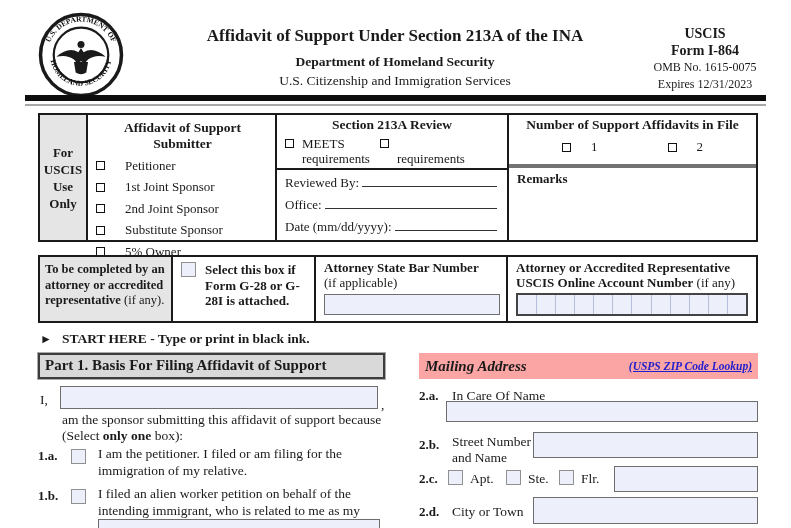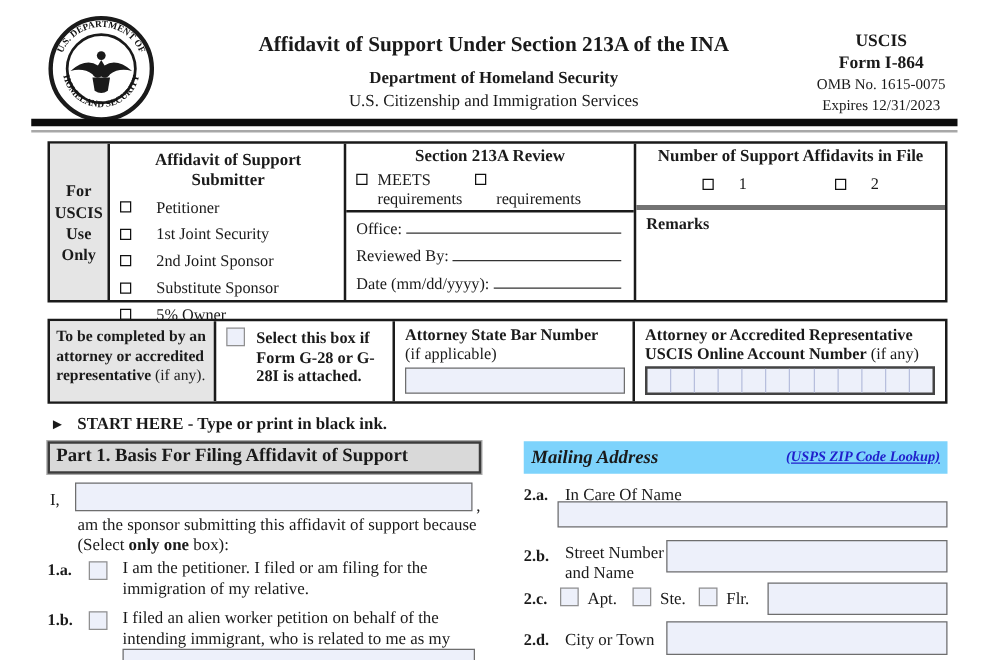--- a/index.html
+++ b/index.html
@@ -79,21 +79,21 @@
   
   .start-here { left:40px; top:331px; font-weight:bold; font-size:13.5px; }
   .start-here .arrow { margin-right:10px; font-size:12px; }
   .part-head {
     left:38px; top:353px; width:347px; height:26px;
     background:#d9d9d9; border:2px solid #3c3c3c; box-shadow:0 0 0 1px #aaa;
     font-weight:bold; font-size:15px; padding:2px 0 0 5px;
   }
   .mail-head {
     left:419px; top:353px; width:339px; height:26px;
-    background:#7dd3fc; display:flex; align-items:center; justify-content:space-between;
+    background:#fca5a5; display:flex; align-items:center; justify-content:space-between;
     padding:0 6px;
   }
   .mail-head .h { font-weight:bold; font-style:italic; font-size:15px; }
   .link { color:#2020cc; font-weight:bold; font-style:italic; font-size:11.5px;
     text-decoration:underline; cursor:pointer; }
 
   
   .i-label { left:40px; top:392px; font-size:13.5px; }
   .i-input { left:60px; top:386px; width:318px; height:23px; }
   .i-comma { left:381px; top:397px; font-size:13.5px; }
@@ -164,21 +164,21 @@
     <div class="cell gray-cell side-label">For USCIS Use Only</div>
 
     <div class="cell col-submitter">
       <div class="col-head">Affidavit of Support Submitter</div>
       <div class="cb-item">
         <span class="cb-print"></span>
         <span class="lbl">Petitioner</span>
       </div>
       <div class="cb-item">
         <span class="cb-print"></span>
-        <span class="lbl">1st Joint Security</span>
+        <span class="lbl">1st Joint Sponsor</span>
       </div>
       <div class="cb-item">
         <span class="cb-print"></span>
         <span class="lbl">2nd Joint Sponsor</span>
       </div>
       <div class="cb-item">
         <span class="cb-print"></span>
         <span class="lbl">Substitute Sponsor</span>
       </div>
       <div class="cb-item">
@@ -196,25 +196,25 @@
             <span class="txt"><span>MEETS</span><br><span>requirements</span></span>
           </div>
           <div class="review-opt">
             <span class="cb-print"></span>
             <span class="txt"><br><span>requirements</span></span>
           </div>
         </div>
       </div>
       <div class="review-bottom">
         <div class="fill-row">
+          <span>Reviewed By:</span>
+          <span class="fill-line"></span>
+        </div>
+        <div class="fill-row">
           <span>Office:</span>
-          <span class="fill-line"></span>
-        </div>
-        <div class="fill-row">
-          <span>Reviewed By:</span>
           <span class="fill-line"></span>
         </div>
         <div class="fill-row">
           <span>Date (mm/dd/yyyy):</span>
           <span class="fill-line"></span>
         </div>
       </div>
     </div>
 
     <div class="cell col-affidavits">

